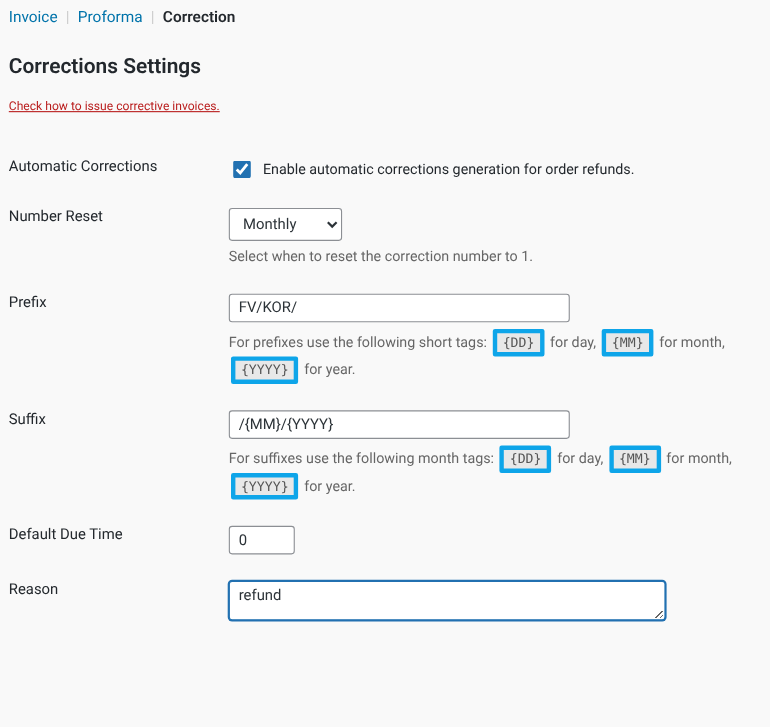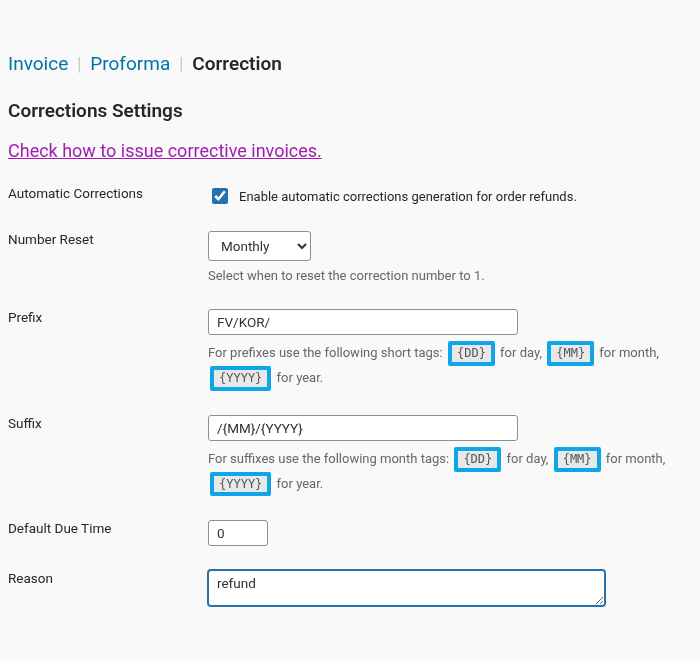--- a/index.html
+++ b/index.html
@@ -7,22 +7,21 @@
     margin: 0;
     padding: 8px 8px 20px 8px;
     font-family: -apple-system, BlinkMacSystemFont, "Segoe UI", Roboto, sans-serif;
     font-size: 13px;
     color: #23282d;
     background: #f9f9f9;
     width: 700px;
   }
   .tabs {
     padding: 0 0 6px 0;
-    font-size: 19px;
-    margin-top: 44px;
+    font-size: 14px;
   }
   .tabs a, .tabs .active {
     display: inline;
   }
   .tabs a {
     color: #0073aa;
     text-decoration: none;
     cursor: pointer;
   }
   .tabs .sep {
@@ -33,26 +32,26 @@
     color: #23282d;
     font-weight: 600;
   }
   h1 {
     font-size: 19px;
     font-weight: 600;
     margin: 18px 0 18px 0;
     color: #23282d;
   }
   .help-link {
-    color: #a21caf;
+    color: #b91c1c;
     text-decoration: underline;
-    font-size: 18px;
+    font-size: 11px;
     cursor: pointer;
     display: inline-block;
-    margin-bottom: 12px;
+    margin-bottom: 28px;
   }
   table.form {
     width: 100%;
     border-collapse: collapse;
   }
   table.form th {
     text-align: left;
     vertical-align: top;
     width: 200px;
     padding: 12px 10px 12px 0;

